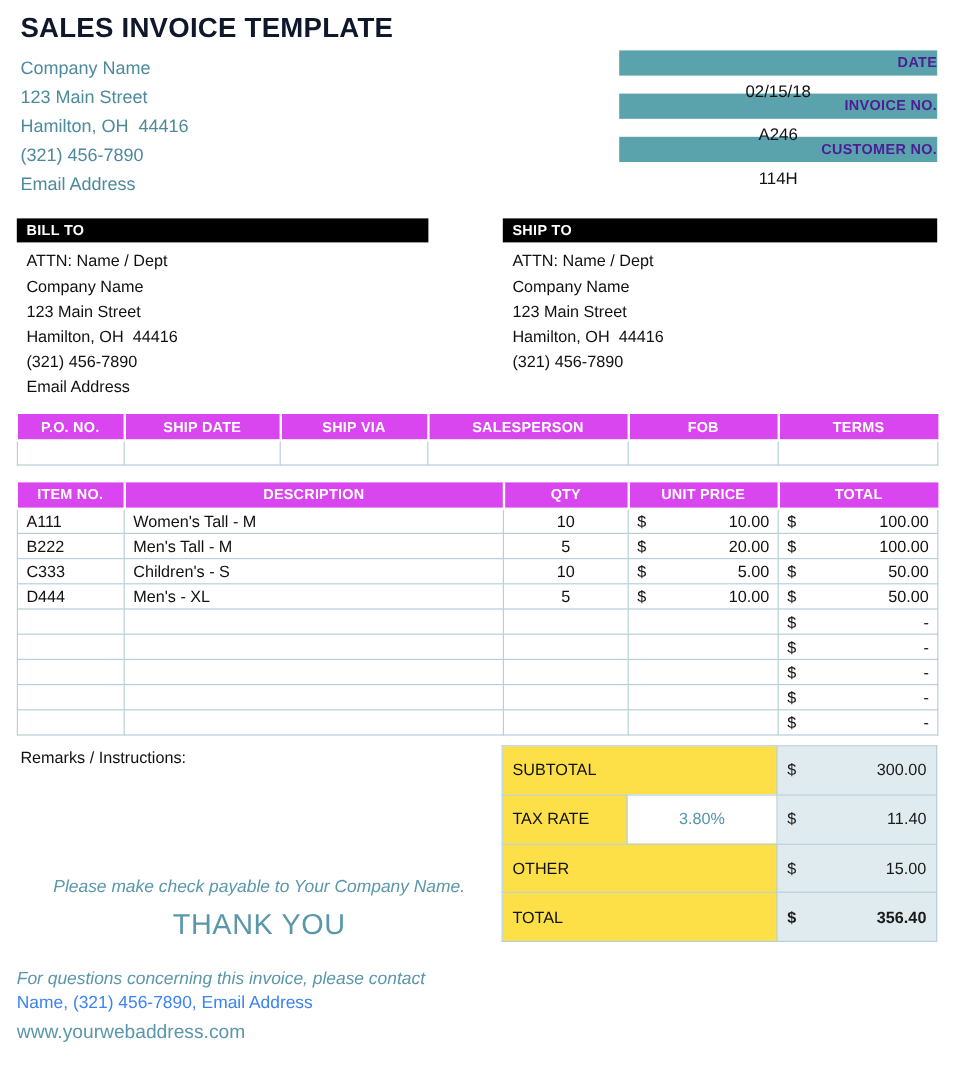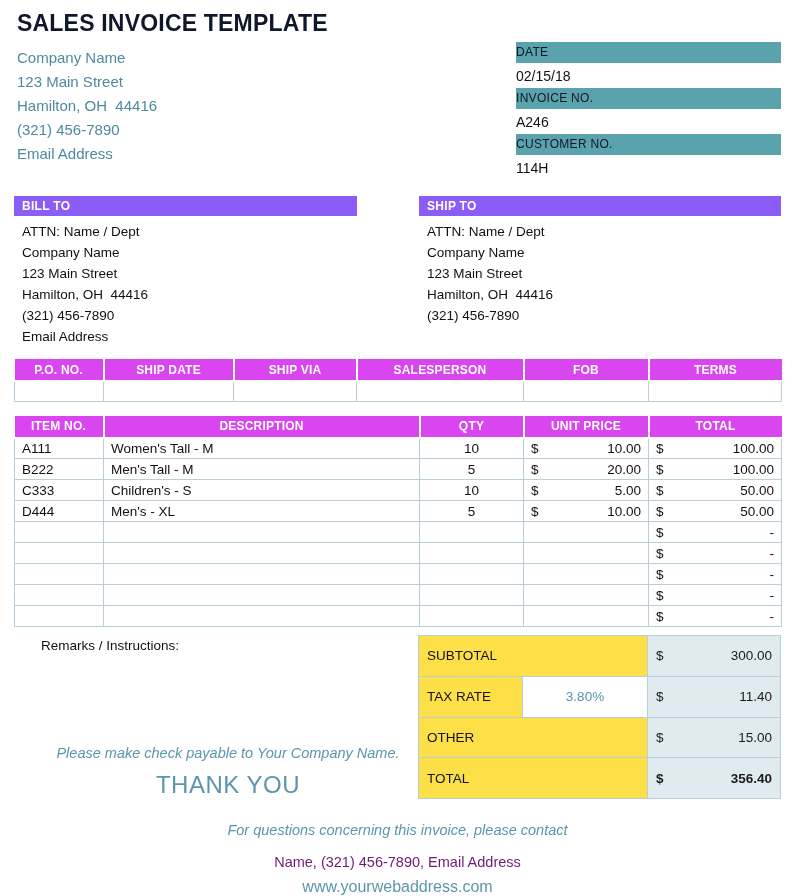--- a/index.html
+++ b/index.html
@@ -13,32 +13,32 @@
   .page { width: 794px; height: 896px; padding: 10px 13px 0 14px; position: relative; }
 
   
   .top { display: flex; }
   .top-left { flex: 1; padding-left: 3px; }
   .doc-title { font-size: 23px; font-weight: bold; color: #0f172a; letter-spacing: 0.2px; margin-bottom: 9px; }
   .company-line { font-size: 15px; color: #4d8b9c; line-height: 24px; white-space: pre-wrap; }
 
   .top-right { width: 265px; margin-top: 32px; }
   .info-label-bar {
-    background: #5aa2ac; color: #0f172a; font-weight: normal; font-size: 12px;
-    height: 21px; line-height: 21px; text-align: left; letter-spacing: 0.3px;
-  }
-  .info-value { height: 25px; line-height: 27px; text-align: left; font-size: 14px; color: #111; }
+    background: #5aa2ac; color: #4c1d95; font-weight: bold; font-size: 12px;
+    height: 21px; line-height: 21px; text-align: right; letter-spacing: 0.3px;
+  }
+  .info-value { height: 15px; line-height: 27px; text-align: center; font-size: 14px; color: #111; }
 
   
   .addresses { display: flex; margin-top: 16px; }
   .addr-col-bill { width: 343px; }
   .addr-gap { width: 62px; }
   .addr-col-ship { flex: 1; }
   .addr-bar {
-    background: #8b5cf6; color: #ffffff; font-weight: bold; font-size: 12px;
+    background: #000000; color: #ffffff; font-weight: bold; font-size: 12px;
     height: 20px; line-height: 20px; padding-left: 8px; letter-spacing: 0.3px;
   }
   .addr-lines { padding: 5px 0 0 8px; }
   .addr-line { font-size: 13.5px; line-height: 21px; color: #111; white-space: pre-wrap; }
 
   
   table { border-collapse: collapse; table-layout: fixed; width: 767px; }
   .po-table { margin-top: 12px; }
   th.hdr {
     background: #d946ef; color: #ffffff; font-size: 12px; font-weight: bold;
@@ -54,37 +54,37 @@
 
   .items-table { margin-top: 14px; border-radius: 32px; }
   .items-table td.cell { height: 21px; }
   td.c-center { text-align: center; }
   .money { display: flex; justify-content: space-between; align-items: baseline; }
   .money .cur { text-align: left; }
   .money .amt { text-align: right; }
 
   
   .bottom { display: flex; margin-top: 3px; }
-  .bottom-left { flex: 1; position: relative; margin-left: 24px; }
+  .bottom-left { flex: 1; position: relative; }
   .remarks { font-size: 13.5px; color: #111; padding: 8px 0 0 3px; }
   .payable-note { margin-top: 92px; text-align: center; font-style: italic; color: #5a97aa; font-size: 14.5px; }
   .thank-you { margin-top: 10px; text-align: center; color: #5a97aa; font-size: 24px; letter-spacing: 0.5px; }
 
   .summary-table { width: 362px; margin-top: 5px; }
   .summary-table td { border: 1px solid #b8cfd9; height: 32px; font-size: 13.5px; }
   td.sum-label { background: #fde047; padding-left: 8px; color: #111; }
   td.sum-rate { background: #ffffff; text-align: center; color: #5795ac; }
   td.sum-value { background: #dfebee; padding: 0 8px; }
   tr.sum-total td { font-weight: bold; }
   tr.sum-total td.sum-label { font-weight: normal; }
 
   
-  .footer { text-align: center; margin-top: 21px; }
+  .footer { margin-top: 21px; }
   .footer-line1 { font-style: italic; color: #5a97aa; font-size: 14.5px; line-height: 20px; }
-  .footer-line2 { color: #701a75; font-size: 14.5px; line-height: 20px; margin-top: 12px; }
+  .footer-line2 { color: #3b82f6; font-size: 14.5px; line-height: 20px; }
   .footer-web { color: #5a97aa; font-size: 16px; margin-top: 6px; }
 </style>
 </head>
 <body>
 
 <div class="page">
 
   <div class="top">
     <div class="top-left">
       <div class="doc-title">SALES INVOICE TEMPLATE</div>

